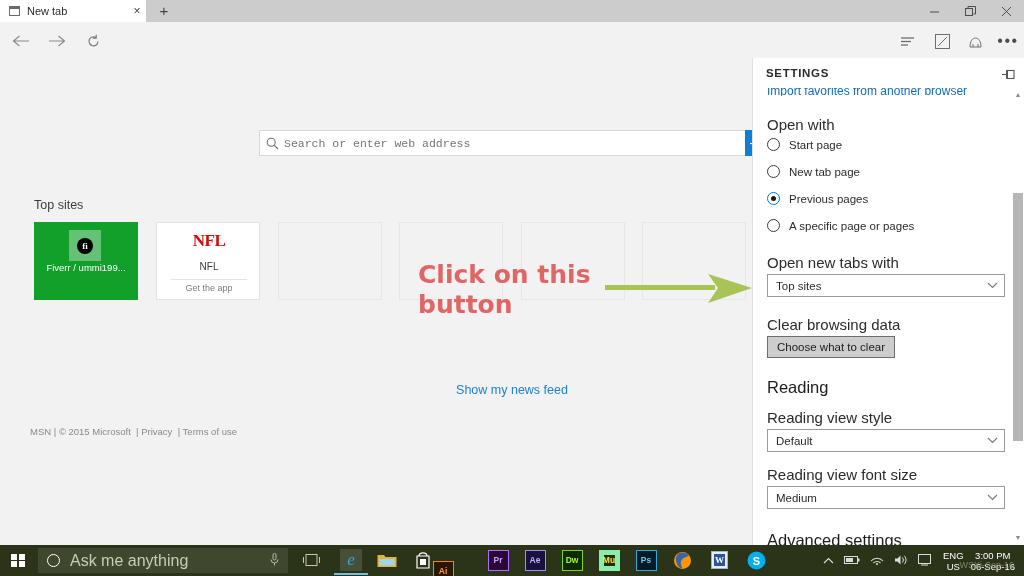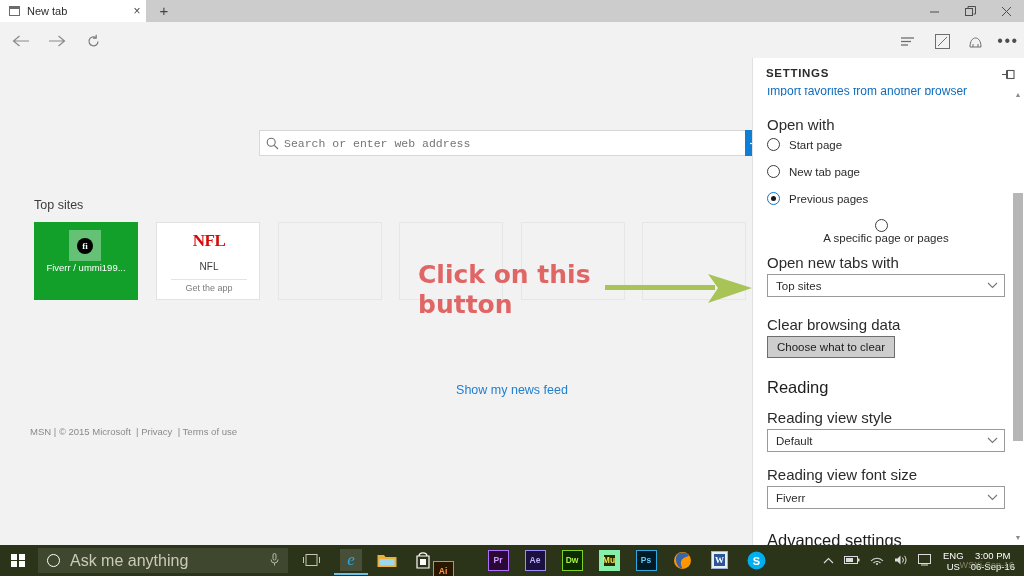--- a/index.html
+++ b/index.html
@@ -382,21 +382,21 @@
         <span class="radio-lbl">Start page</span>
       </div>
       <div class="s-pad radio-row" style="top:77px;">
         <span class="radio"></span>
         <span class="radio-lbl">New tab page</span>
       </div>
       <div class="s-pad radio-row" style="top:104px;">
         <span class="radio sel"></span>
         <span class="radio-lbl">Previous pages</span>
       </div>
-      <div class="s-pad radio-row" style="top:131px;flex-direction:column;">
+      <div class="s-pad radio-row" style="top:131px;">
         <span class="radio"></span>
         <span class="radio-lbl">A specific page or pages</span>
       </div>
 
       <div class="s-pad s-label" style="top:166px;">Open new tabs with</div>
       <div class="s-pad combo" style="top:186px;">
         <span class="val">Top sites</span>
         <span class="chev">
           <svg width="11" height="7" viewBox="0 0 11 7">
               <path d="M1 1 L5.5 5.5 L10 1" fill="none" stroke="#777" stroke-width="1.1"></path>
@@ -416,21 +416,21 @@
         <span class="val">Default</span>
         <span class="chev">
           <svg width="11" height="7" viewBox="0 0 11 7">
               <path d="M1 1 L5.5 5.5 L10 1" fill="none" stroke="#777" stroke-width="1.1"></path>
             </svg>
         </span>
       </div>
 
       <div class="s-pad s-label" style="top:378px;">Reading view font size</div>
       <div class="s-pad combo" style="top:398px;">
-        <span class="val">Fiverr</span>
+        <span class="val">Medium</span>
         <span class="chev">
           <svg width="11" height="7" viewBox="0 0 11 7">
               <path d="M1 1 L5.5 5.5 L10 1" fill="none" stroke="#777" stroke-width="1.1"></path>
             </svg>
         </span>
       </div>
 
       <div class="s-pad s-h2" style="top:443px; height:14px; overflow:hidden;">Advanced settings</div>
 
       <div class="sbar">

